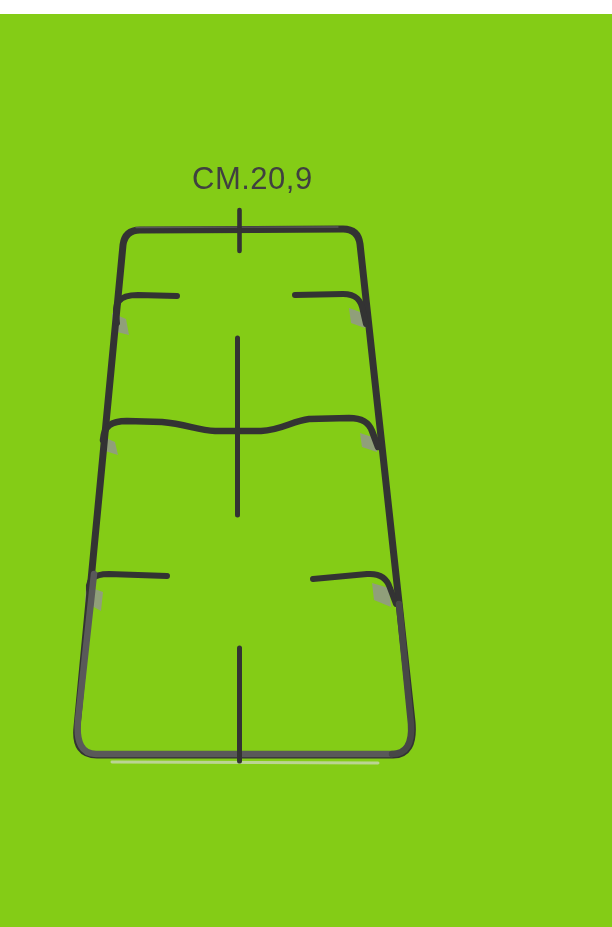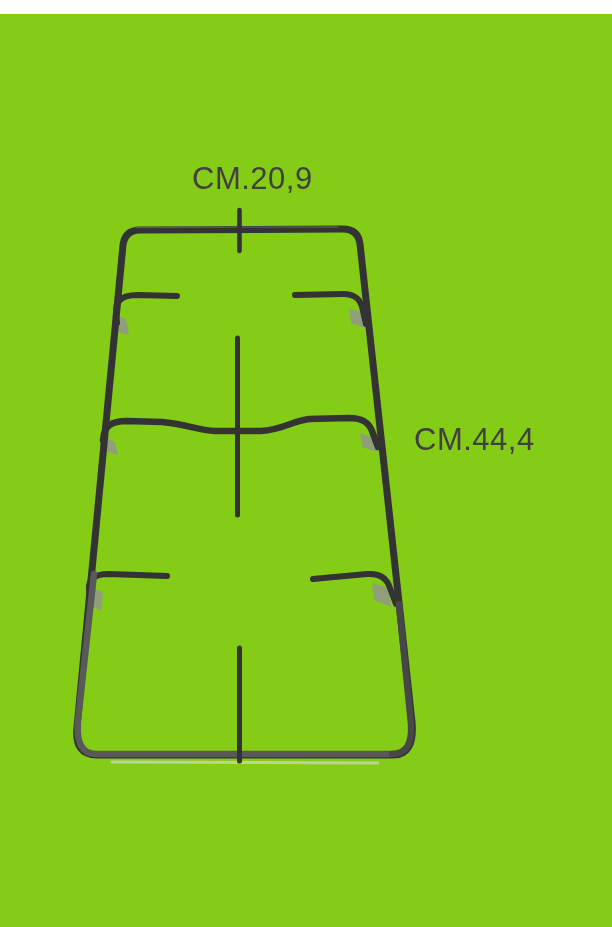--- a/index.html
+++ b/index.html
@@ -78,15 +78,14 @@
 
     <g fill="none" stroke-linecap="round" stroke="#333333">
       <path stroke-width="4.6" d="M 239.5 196 L 239.5 237"></path>
       <path stroke-width="5" d="M 237.5 324 L 237.5 501"></path>
       <path stroke-width="5" d="M 239.5 634 L 239.5 747"></path>
     </g>
   </svg>
 
   <div class="dim-label top-width">CM.20,9</div>
 
-  <div class="dim-label side-length">CM.44,4</div>
 
 </div>
 
 </body></html>

